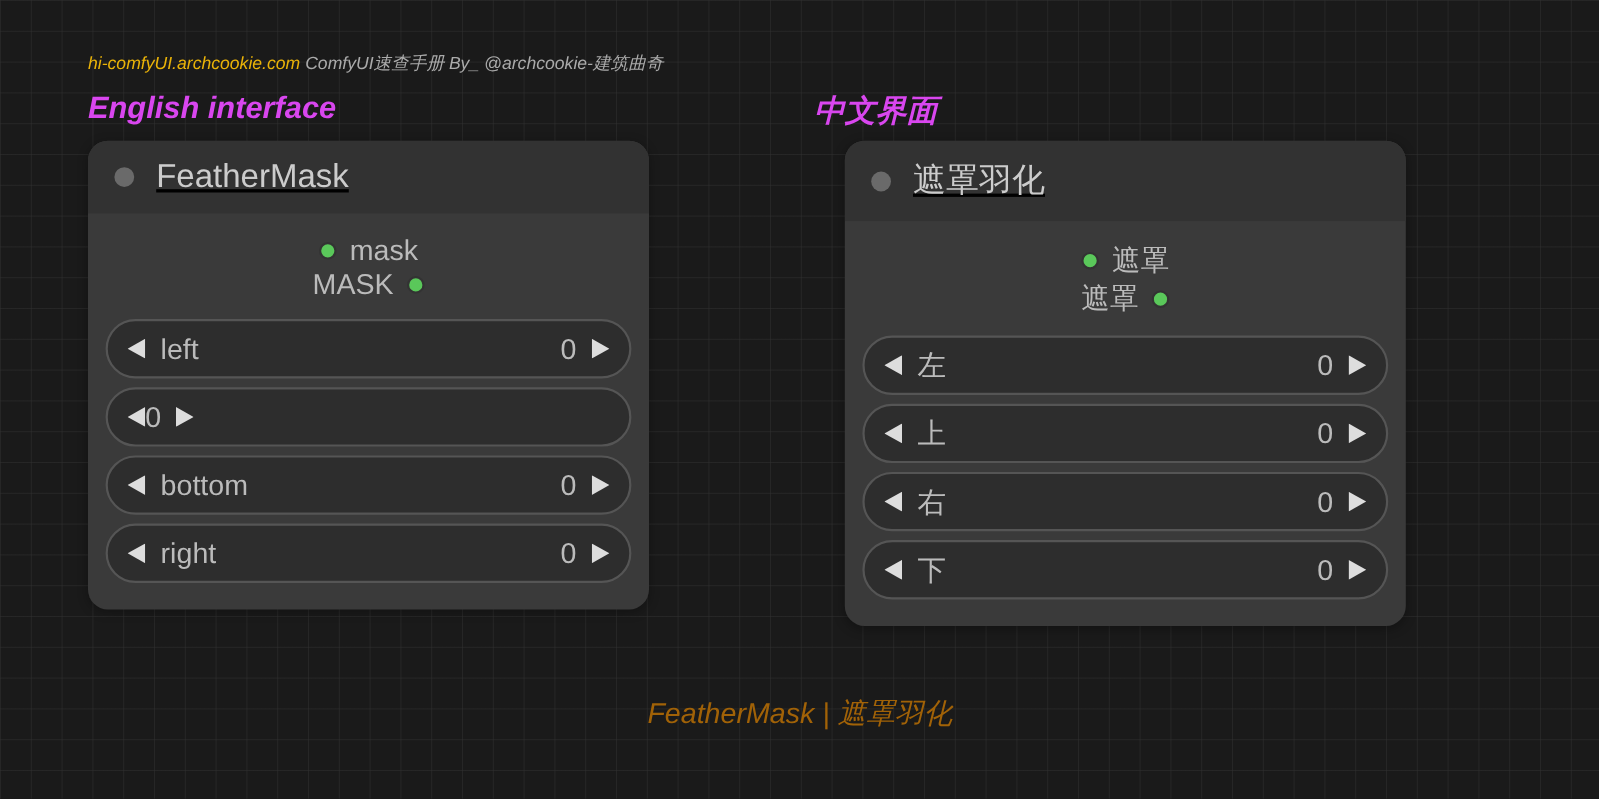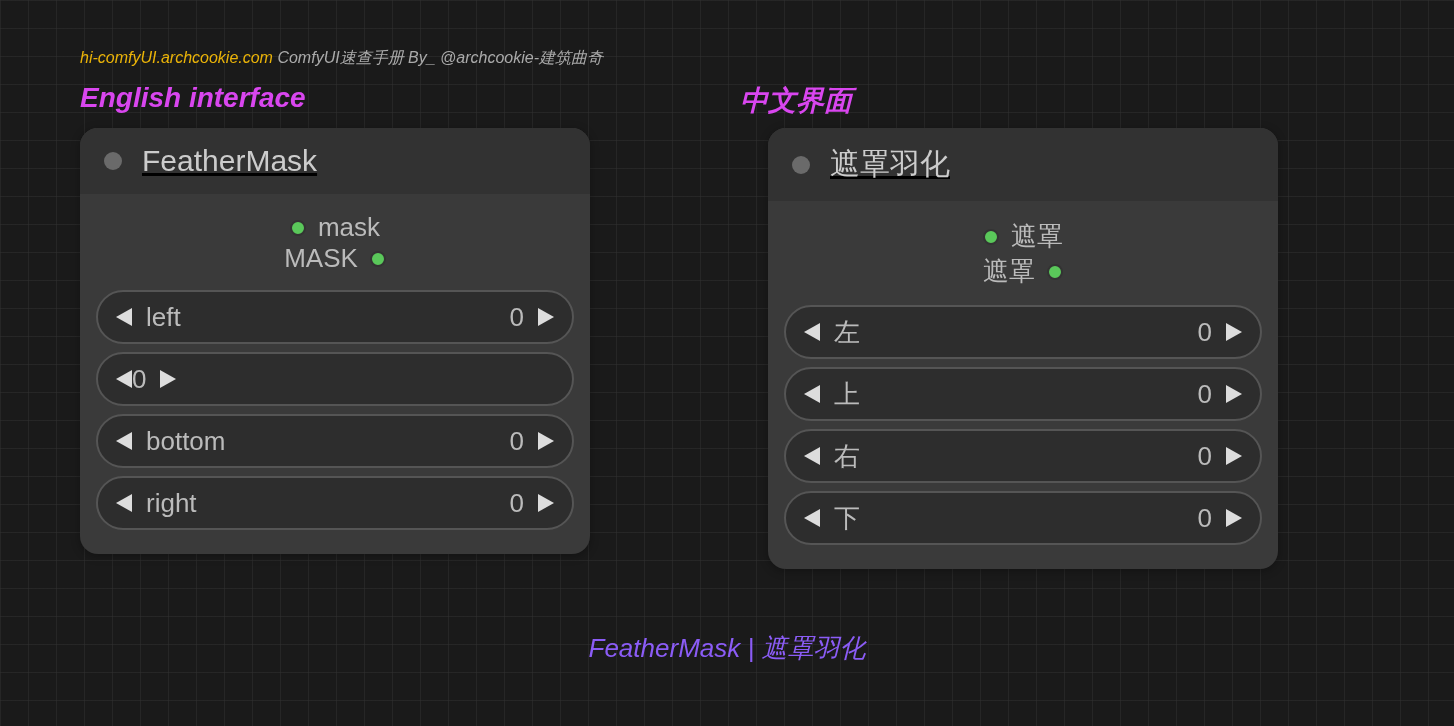--- a/index.html
+++ b/index.html
@@ -121,21 +121,21 @@
       margin-right: 14px;
     }
     .caption {
       position: absolute;
       bottom: 60px;
       left: 0;
       right: 0;
       text-align: center;
       font-style: italic;
       font-size: 26px;
-      color: #8b5cf6;
+      color: #a16207;
       font-weight: 500;
     }
   </style>
 </head>
 <body>
 
 <div class="header-text">
   <span class="domain">hi-comfyUI.archcookie.com</span><span> ComfyUI速查手册  By_ @archcookie-建筑曲奇</span>
 </div>
 

